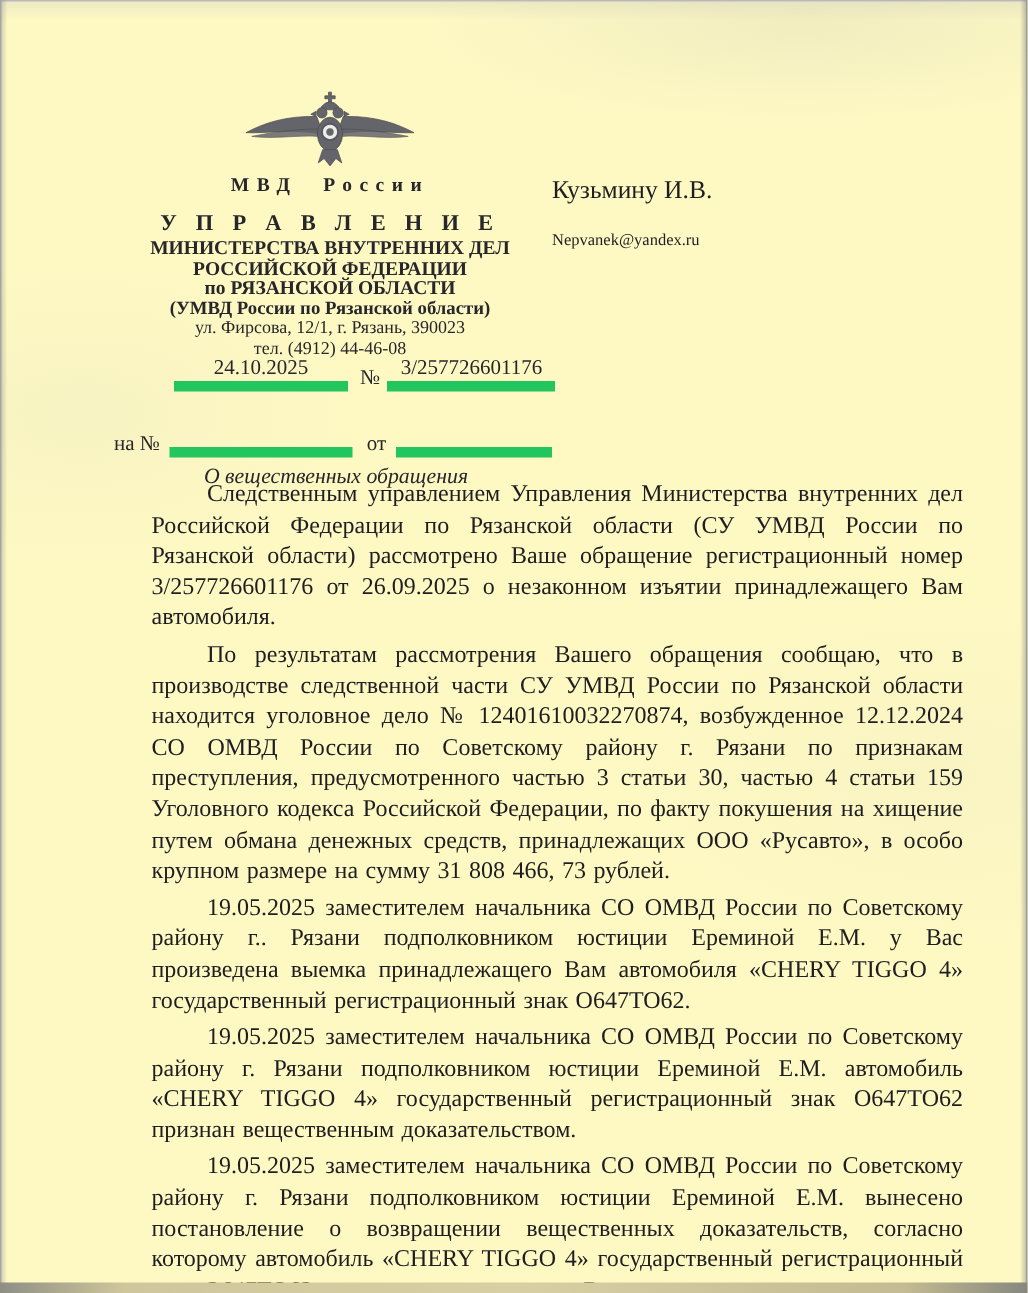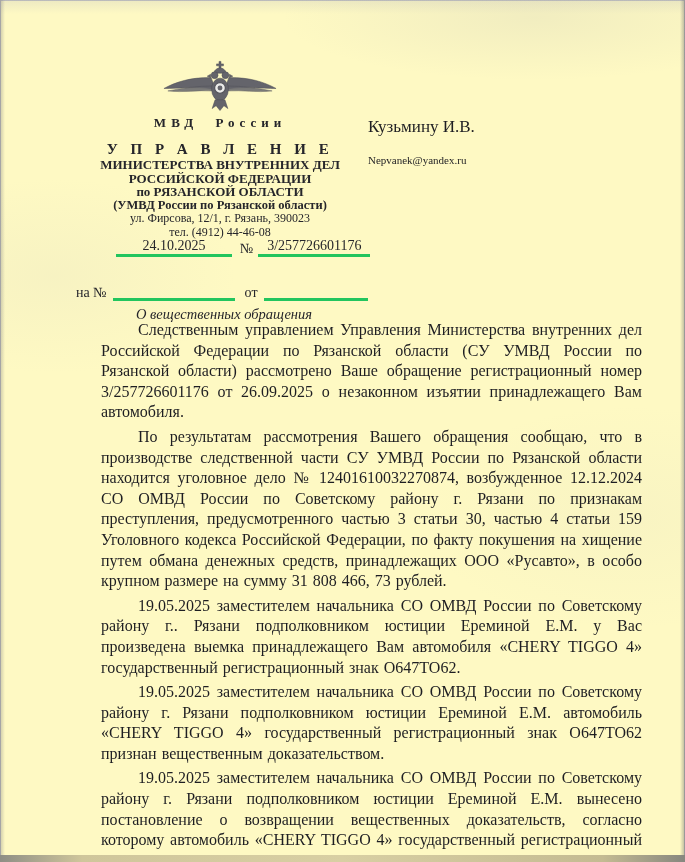--- a/index.html
+++ b/index.html
@@ -44,21 +44,21 @@
   .org-upr   { font-weight:bold; font-size:15px; letter-spacing:4.5px; margin-top:10px; white-space:nowrap; }
   .org-line  { font-weight:bold; font-size:13px; line-height:13.6px; white-space:nowrap; }
   .org-paren { font-weight:bold; font-size:12.5px; line-height:13.6px; white-space:nowrap; }
   .addr-line { font-size:12px; line-height:13.8px; white-space:nowrap; }
 
   
   .doc-number { position:absolute; top:238px; left:76px; width:296px; font-size:14px; color:#26262b; }
   .num-row { display:flex; align-items:flex-end; }
   .row-1 { margin-left:40px; }
   .row-2 { margin-top:28px; }
-  .u { border-bottom:3px solid #22c55e; text-align:center; }
+  .u { border-bottom:7px solid #22c55e; text-align:center; }
   .u-date { width:116px; }
   .u-num  { width:112px; }
   .u-blank-1 { width:122px; }
   .u-blank-2 { width:104px; }
   .num-sign { margin:0 5px 0 8px; }
   .ref-prefix { margin-right:6px; }
   .ref-from { margin:0 6px 0 10px; }
   .subject { font-style:italic; font-size:14.5px; text-align:center; margin-top:5px; }
 
   

